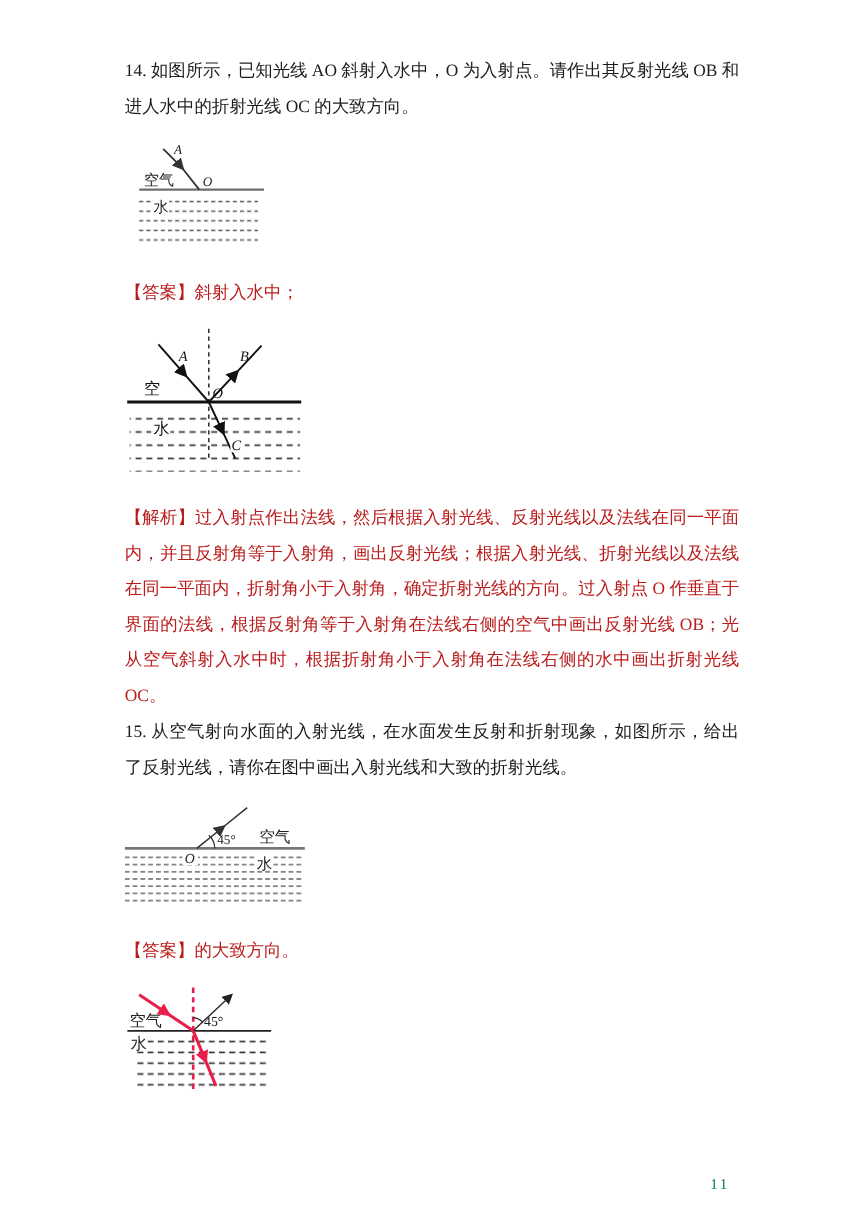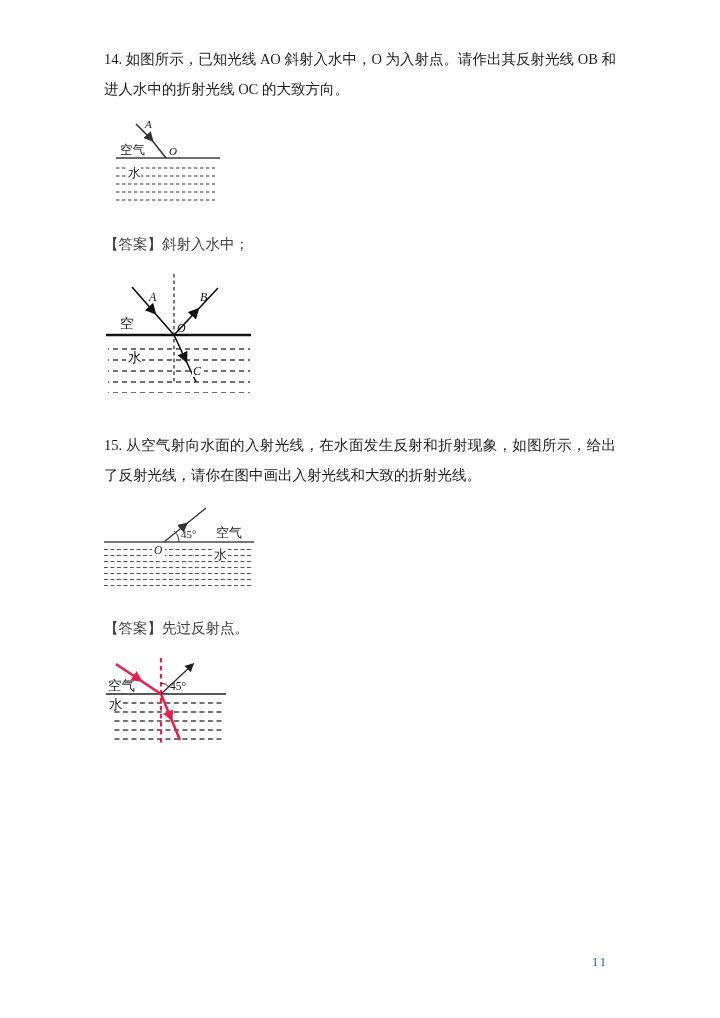--- a/index.html
+++ b/index.html
@@ -14,44 +14,44 @@
     color: #1c1c1c;
     padding: 44px 40px 0 40px;
     overflow: hidden;
   }
   .q-para {
     font-size: 14.5px;
     line-height: 30px;
     text-align: justify;
     color: #1c1c1c;
   }
-  .red { color: #404040; }
+  .red { color: #b91c1c; }
   .ans-line {
     font-size: 14.5px;
     line-height: 20px;
   }
   .analysis {
     font-size: 14.5px;
     line-height: 29.5px;
     text-align: justify;
   }
   .fig { display: block; }
   .fig1 { margin: 14px 0 0 6px; }
   .fig2 { margin: 16px 0 0 0; }
   .fig3 { margin: 16px 0 0 0; }
   .fig4 { margin: 18px 0 0 2px; }
   .ans1 { margin-top: 30px; }
   .ans2 { margin-top: 24px; }
   .anal1 { margin-top: 20px; }
   .anal2 { margin-top: 16px; }
-  .q15 { margin-top: 32px; }
+  .q15 { margin-top: 0; }
   .page-number {
     position: absolute;
     right: 48px;
-    bottom: 48px;
+    bottom: 23px;
     font-size: 12.5px;
     color: #0f766e;
     letter-spacing: 2px;
   }
   svg text {
     font-family: "Liberation Serif", "DejaVu Serif", serif;
   }
   .lbl-it { font-style: italic; }
 </style>
 </head>
@@ -111,20 +111,23 @@
     <text class="lbl-it" x="45" y="31" font-size="12" fill="#111">A</text>
     <text class="lbl-it" x="96" y="31" font-size="12" fill="#111">B</text>
     <text class="lbl-it" x="73" y="62" font-size="12" fill="#111">O</text>
     <rect x="88" y="94" width="12" height="13" fill="#fff"></rect>
     <text class="lbl-it" x="89" y="105" font-size="12" fill="#111">C</text>
     <text x="16" y="58" font-size="13.5" fill="#111">空</text>
     <rect x="22" y="80" width="16" height="13" fill="#fff"></rect>
     <text x="24" y="92" font-size="13.5" fill="#111">水</text>
   </svg>
 
+  <p class="analysis red anal1">
+    <span>【解析】</span><span>过入射点作出法线，然后根据入射光线、反射光线以及法线在同一平面内，并且反射角等于入射角，画出反射光线；根据入射光线、折射光线以及法线在同一平面内，折射角小于入射角，确定折射光线的方向。过入射点 O 作垂直于界面的法线，根据反射角等于入射角在法线右侧的空气中画出反射光线 OB；光从空气斜射入水中时，根据折射角小于入射角在法线右侧的水中画出折射光线 OC。</span>
+  </p>
 
   <p class="q-para q15">15.  从空气射向水面的入射光线，在水面发生反射和折射现象，如图所示，给出了反射光线，请你在图中画出入射光线和大致的折射光线。</p>
 
   <svg class="fig fig3" width="152" height="88" viewBox="0 0 152 88">
     <defs>
       <marker id="ab3" markerUnits="userSpaceOnUse" markerWidth="10" markerHeight="10" refX="6" refY="5" orient="auto">
         <path d="M0,0 L10,5 L0,10 z" fill="#333"></path>
       </marker>
       <pattern id="w3" patternUnits="userSpaceOnUse" width="6.5" height="6">
         <line x1="0" y1="1.5" x2="4" y2="1.5" stroke="#555" stroke-width="1.1"></line>
@@ -140,21 +143,21 @@
     <path d="M75,36 A15,15 0 0 0 70,25" fill="none" stroke="#333" stroke-width="1"></path>
     <text x="77" y="32" font-size="11" fill="#222">45°</text>
     <text x="112" y="31" font-size="13" fill="#222">空气</text>
     <rect x="48" y="38" width="13" height="12" fill="#fff"></rect>
     <text class="lbl-it" x="50" y="48" font-size="11.5" fill="#222">O</text>
     <rect x="108" y="41" width="16" height="13" fill="#fff"></rect>
     <text x="110" y="53" font-size="13" fill="#222">水</text>
   </svg>
 
   <p class="ans-line ans2">
-    <span class="red">【答案】</span><span class="red">先过反射点。</span>
+    <span class="red">【答案】</span><span class="red">的大致方向。</span>
   </p>
 
   <svg class="fig fig4" width="132" height="100" viewBox="0 0 132 100">
     <defs>
       <marker id="ab4r" markerUnits="userSpaceOnUse" markerWidth="11" markerHeight="11" refX="6" refY="5.5" orient="auto">
         <path d="M0,0 L11,5.5 L0,11 z" fill="#ea1e4c"></path>
       </marker>
       <marker id="ab4b" markerUnits="userSpaceOnUse" markerWidth="9" markerHeight="9" refX="6" refY="4.5" orient="auto">
         <path d="M0,0 L9,4.5 L0,9 z" fill="#222"></path>
       </marker>

